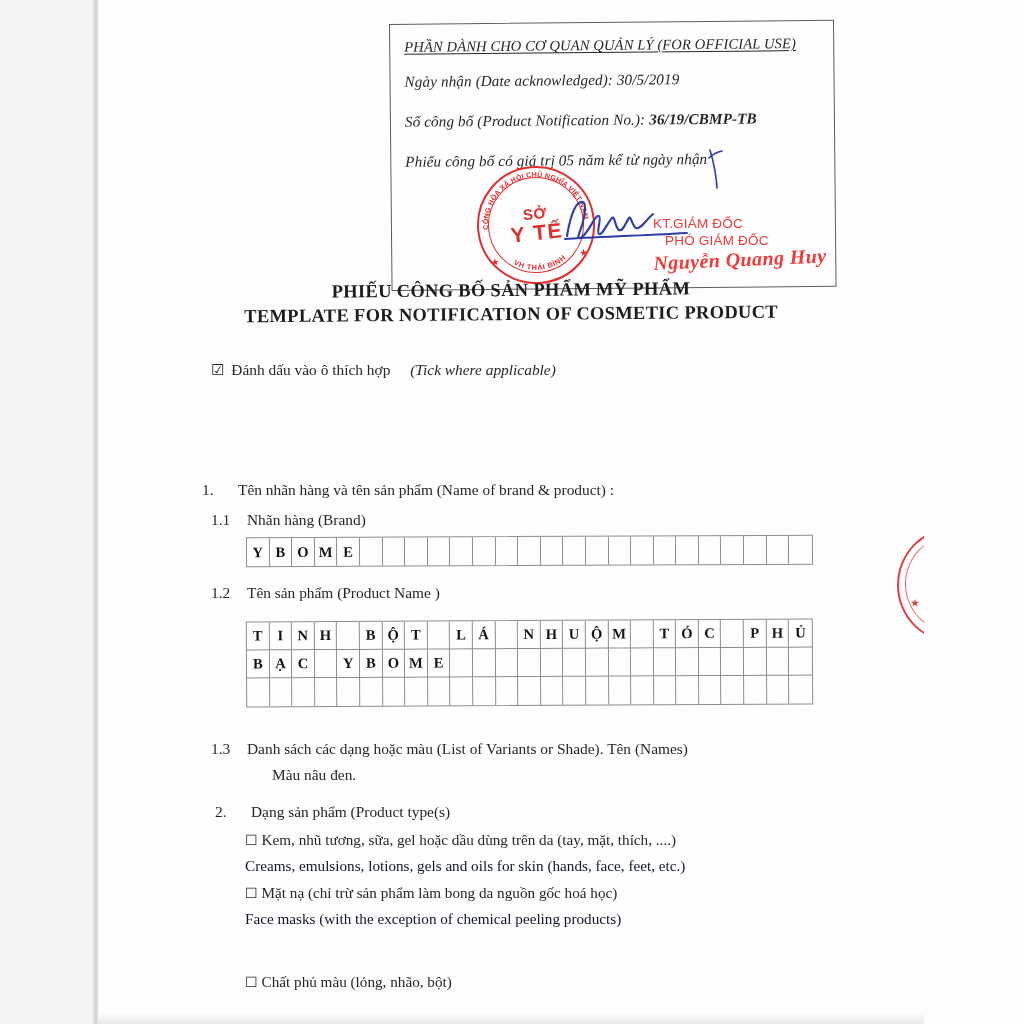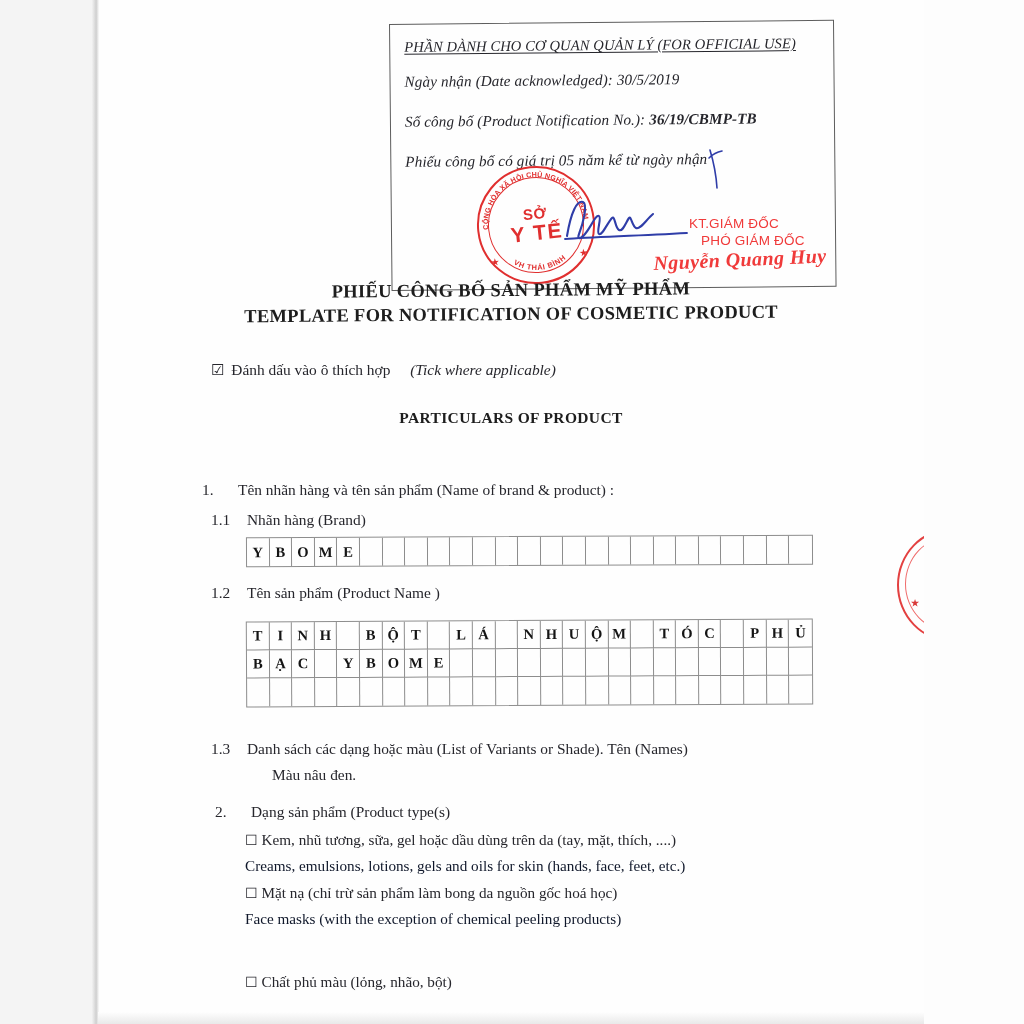--- a/index.html
+++ b/index.html
@@ -163,21 +163,20 @@
     top: 215px;
     text-align: left;
     color: #f03a3a;
   }
   .signer-role {
     font-family: "Liberation Sans", sans-serif;
     font-size: 13.5px;
     letter-spacing: 0.2px;
     line-height: 1.28;
     white-space: nowrap;
-    margin-left: 36px;
   }
   #signer-role-2 { padding-left: 12px; }
   #signer-name {
     margin-top: 2px;
     font-style: italic;
     font-weight: bold;
     font-size: 20px;
     white-space: nowrap;
     transform: rotate(-2.5deg);
     transform-origin: left top;
@@ -432,21 +431,20 @@
   <div class="doc-title">TEMPLATE FOR NOTIFICATION OF COSMETIC PRODUCT</div>
 </div>
 
 <div id="tick-instruction">
   <span class="box-checked">☑</span>
   <span>Đánh dấu vào ô thích hợp</span>
   <span class="inline-italic">(Tick where applicable)</span>
 </div>
 
 <div id="particulars-block">
-  <div class="particulars-title">PARTICULARS OF PRODUCT</div>
 </div>
 
 <div class="form-line" id="line-1">
   <span class="num-label">1.</span><span>Tên nhãn hàng và tên sản phẩm (Name of brand &amp; product) :</span>
 </div>
 
 <div class="form-line" id="line-1-1">
   <span class="num-label">1.1</span><span>Nhãn hàng (Brand)</span>
 </div>
 

